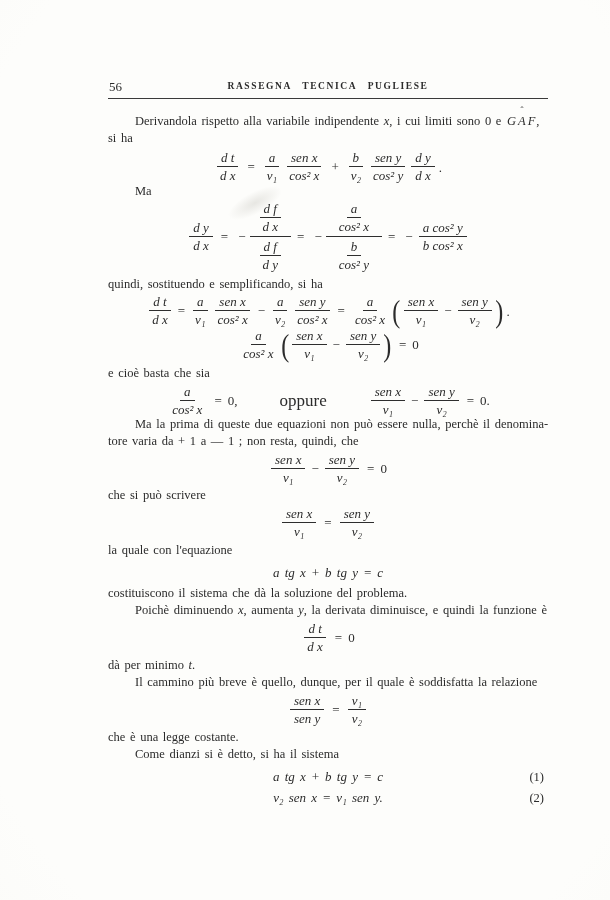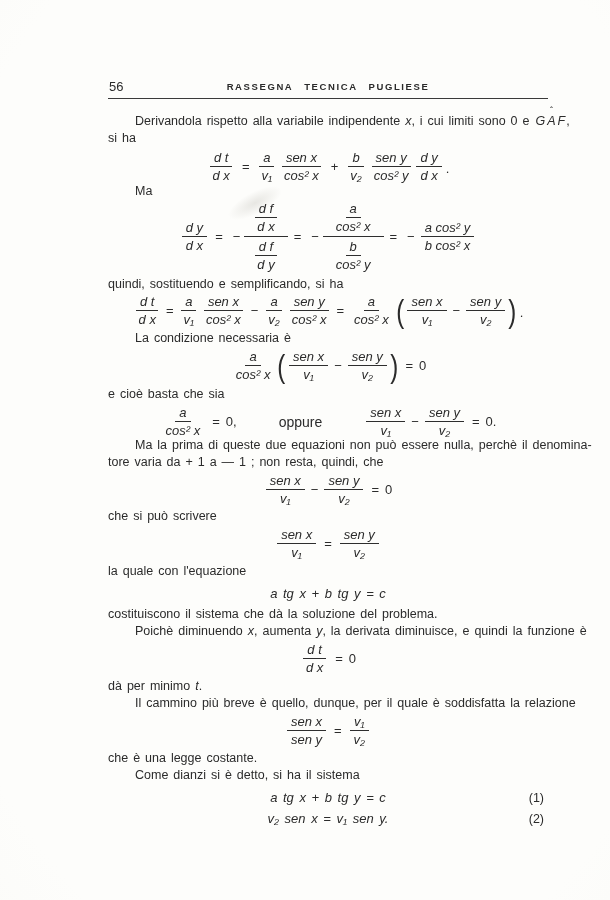--- a/index.html
+++ b/index.html
@@ -1,19 +1,19 @@
 <!DOCTYPE html>
 <html><head>
 <meta charset="utf-8">
 <style>
   html,body { margin:0; padding:0; }
   .scan {
     position:relative; width:610px; height:900px; overflow:hidden;
     background: radial-gradient(ellipse 120% 115% at 52% 48%, #fdfdfb 55%, #f7f7f4 88%, #efefeb 100%);
-    font-family:Liberation Sans, sans-serif;
+    font-family:Liberation Serif, serif;
     color:#2b2b2b;
   }
   .smudge { position:absolute; left:225px; top:192px; width:60px; height:22px;
     background: radial-gradient(ellipse at center, rgba(190,188,180,.35), rgba(190,188,180,0) 70%);
     transform: rotate(-28deg); }
   .col { position:absolute; left:108px; top:78px; width:440px; }
   .hdr { position:relative; height:16px; }
   .pn  { position:absolute; left:1px; top:1px; font-size:13px; }
   .jt  { text-align:center; font-size:9.5px; font-weight:bold; letter-spacing:1.6px; word-spacing:7px; padding-top:3px; }
   .rule { border-bottom:1.2px solid #3a3a3a; margin-top:4px; }
@@ -32,21 +32,21 @@
   .bnum { display:flex; justify-content:center; padding:0 7px 3px; border-bottom:1px solid #2e2e2e; }
   .bden { display:flex; justify-content:center; padding:3px 7px 0; }
   .op { font-style:normal; margin:0 6px; }
   .opt { font-style:normal; margin:0 4px; }
   .rm { font-style:normal; }
   .paren { font-style:normal; font-size:32px; line-height:30px; font-weight:400; transform:scaleX(.75); }
   .end { font-style:normal; margin-left:2px; align-self:flex-end; padding-bottom:6px; }
   .eqtxt { font-size:13px; line-height:17px; word-spacing:2px; }
   .eqnumrow { position:relative; }
   .eqnum { position:absolute; right:4px; top:50%; transform:translateY(-50%); font-style:normal; font-size:12.5px; }
-  .oppure { font-style:normal; margin:0 42px; font-size:14px; }
+  .oppure { font-style:normal; margin:0 42px; font-size:17px; }
 </style>
 </head>
 <body>
 
 <div class="scan">
   <div class="smudge"></div>
   <div class="col">
 
     <div class="hdr">
       <span class="pn">56</span>
@@ -178,21 +178,20 @@
         </span>
       <span class="opt">−</span>
       <span class="frac">
           <span class="fnum">sen y</span>
           <span class="fden">v₂</span>
         </span>
       <span class="paren">)</span>
       <span class="end">.</span>
     </div>
 
-    <div class="ln ind" style="margin-top:4px">La condizione necessaria è</div>
 
     <div class="eq" style="margin-top:3px">
       <span class="frac">
           <span class="fnum">a</span>
           <span class="fden">cos² x</span>
         </span>
       <span class="paren">(</span>
       <span class="frac">
           <span class="fnum">sen x</span>
           <span class="fden">v₁</span>

